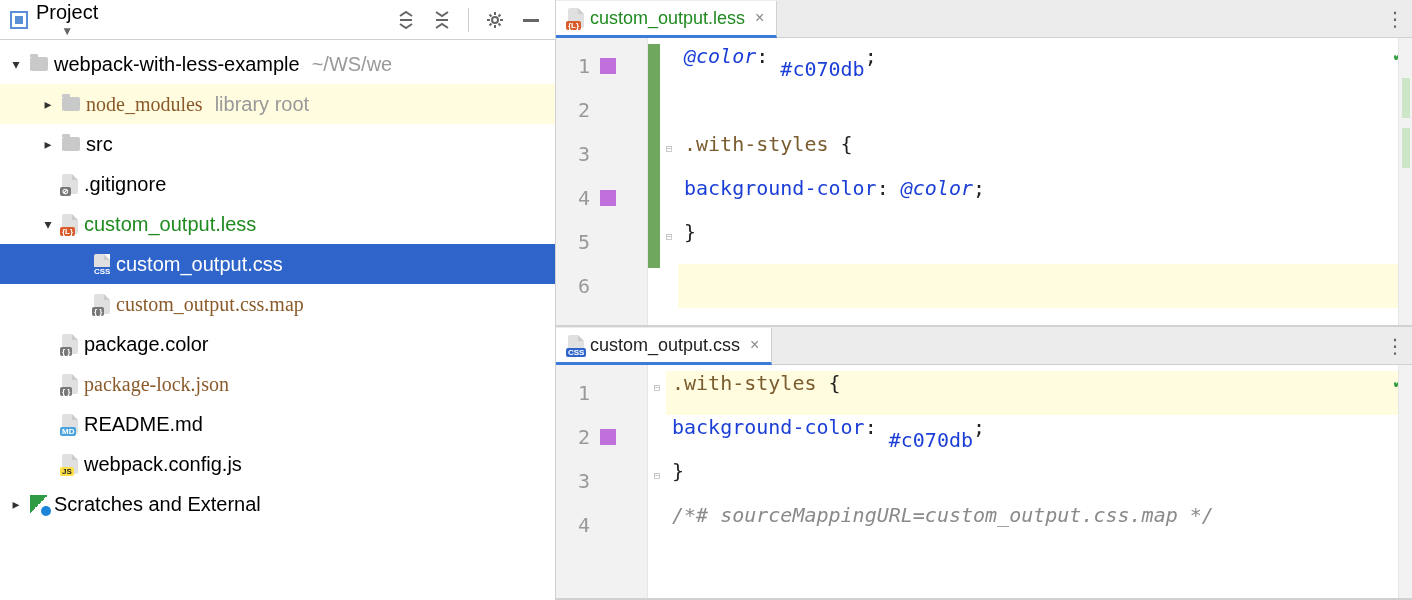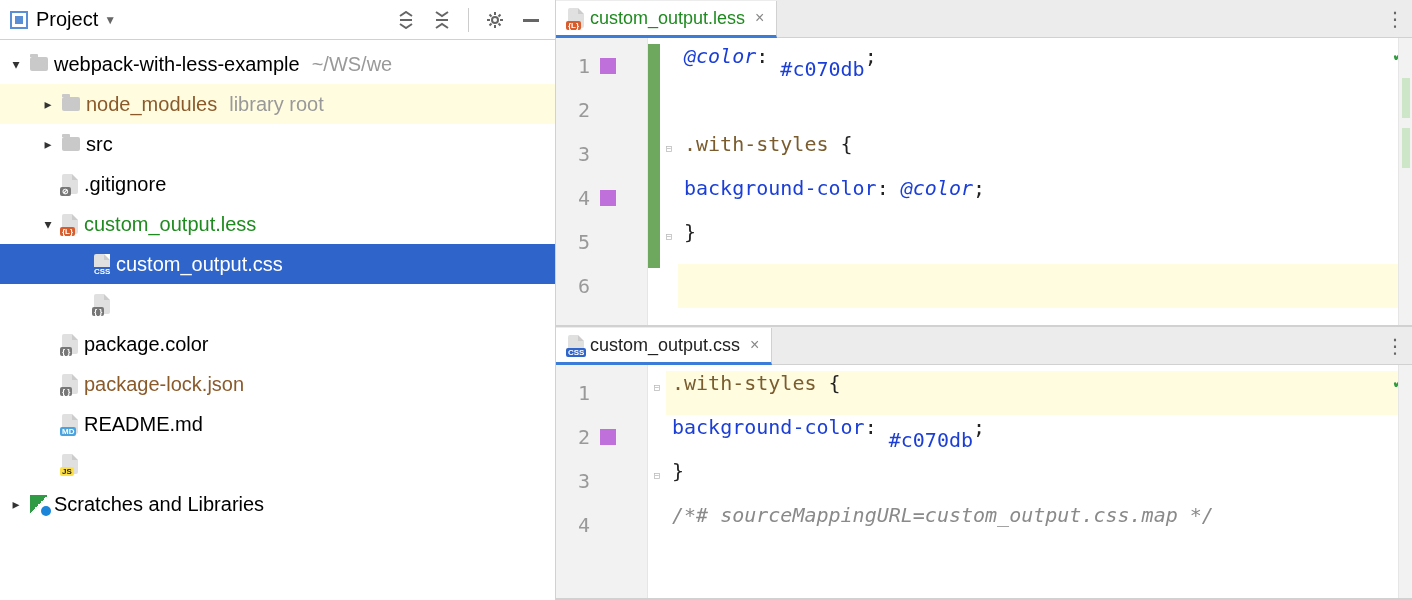--- a/index.html
+++ b/index.html
@@ -25,23 +25,23 @@
   height: 40px;
   display: flex;
   align-items: center;
   padding: 0 10px;
   border-bottom: 1px solid #d1d1d1;
   gap: 8px;
 }
 .panel-title-box {
   display: flex;
   align-items: center;
-  gap: 6px;
   font-size: 20px;
   color: #000;
+  flex-direction: column;
 }
 .panel-title-box .dropdown-arrow { color: #666; font-size: 12px; }
 .panel-header .spacer { flex: 1; }
 .panel-header .icon-btn {
   width: 28px; height: 28px;
   display: flex; align-items: center; justify-content: center;
   color: #666; cursor: pointer;
 }
 .panel-header .divider { width: 1px; height: 24px; background: #ccc; margin: 0 4px; }
 
@@ -60,21 +60,21 @@
   white-space: nowrap;
 }
 .tree-row.depth-0 { padding-left: 8px; }
 .tree-row.depth-1 { padding-left: 40px; }
 .tree-row.depth-2 { padding-left: 72px; }
 .tree-row .arrow { width: 16px; color: #333; font-size: 14px; display:inline-flex; justify-content:center; }
 .tree-row .arrow.empty { visibility: hidden; }
 .tree-row .label { color: #000; }
 .tree-row .label.bold { font-weight: normal; }
 .tree-row .label.green { color: #1f8a1f; }
-.tree-row .label.brown { color: #8b5a2b; }
+.tree-row .label.brown { color: #8b5a2b; font-family: Liberation Serif, serif; }
 .tree-row .muted { color: #999; margin-left: 6px; }
 .tree-row.selected { background: #2f65ca; color: #fff; }
 .tree-row.selected .label { color: #fff; }
 .tree-row.highlight { background: #fffce0; }
 
 .folder-icon { width:18px; height:14px; background:#c9c9c9; border-radius:2px; position:relative; }
 .folder-icon::before { content:""; position:absolute; top:-3px; left:0; width:8px; height:3px; background:#c9c9c9; border-radius:1px 1px 0 0; }
 
 
 .editor-area {
@@ -276,20 +276,21 @@
       <span class="file-plain">
           <span class="tag css">CSS</span>
         </span>
       <span class="label">custom_output.css</span>
     </div>
     <div class="tree-row depth-2">
       <span class="arrow empty">▸</span>
       <span class="file-plain">
           <span class="tag">{ }</span>
         </span>
+      <span class="label brown">custom_output.css.map</span>
     </div>
     <div class="tree-row depth-1">
       <span class="arrow empty">▸</span>
       <span class="file-plain">
           <span class="tag">{ }</span>
         </span>
       <span class="label">package.color</span>
     </div>
     <div class="tree-row depth-1">
       <span class="arrow empty">▸</span>
@@ -303,25 +304,26 @@
       <span class="file-plain">
           <span class="tag md">MD</span>
         </span>
       <span class="label">README.md</span>
     </div>
     <div class="tree-row depth-1">
       <span class="arrow empty">▸</span>
       <span class="file-plain">
           <span class="tag js">JS</span>
         </span>
+      <span class="label">webpack.config.js</span>
     </div>
     <div class="tree-row depth-0">
       <span class="arrow">▸</span>
       <span class="scratch-icon"></span>
-      <span class="label">Scratches and Libraries</span>
+      <span class="label">Scratches and External</span>
     </div>
   </div>
 </div>
 
 <div class="editor-area">
 
   <div class="editor-pane top">
     <div class="tab-bar">
       <div class="tab">
         <span class="file-plain">

